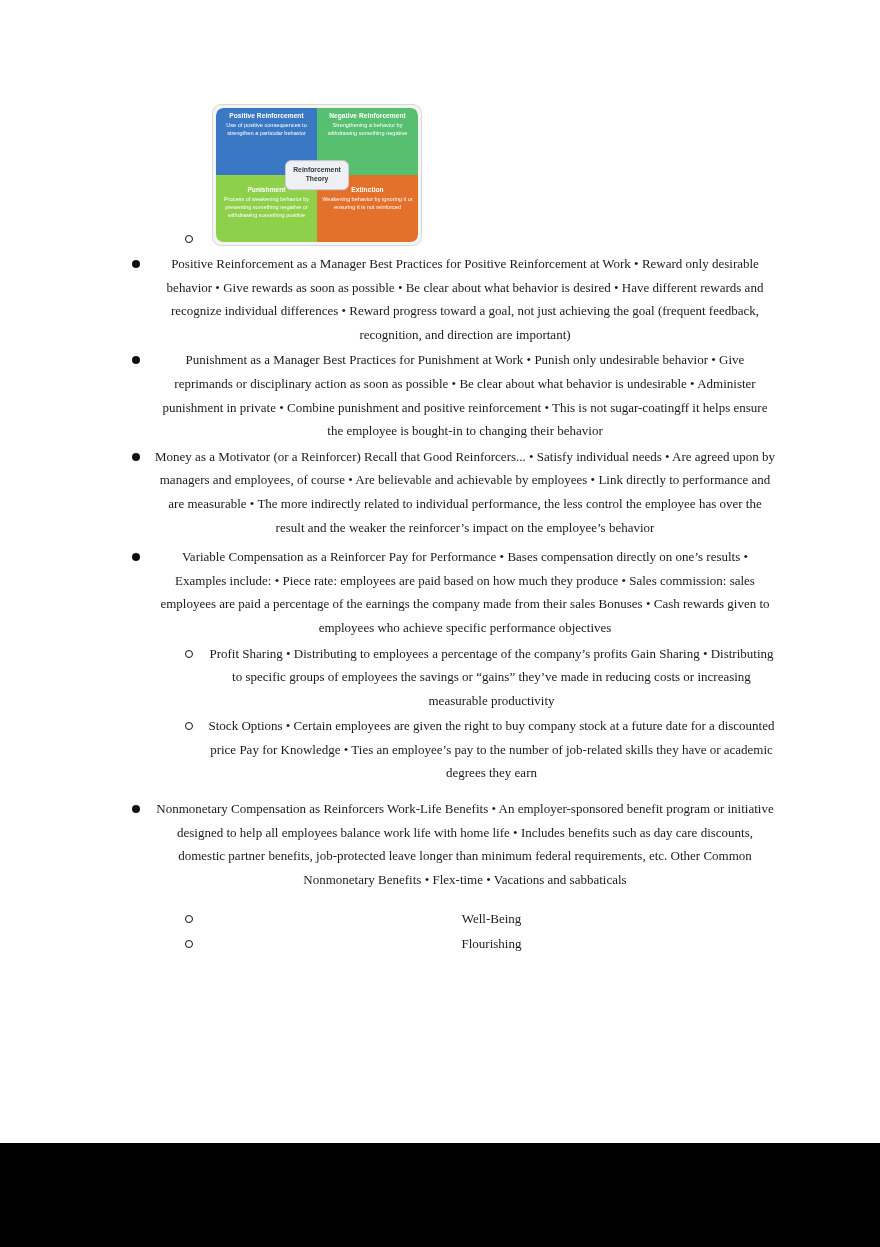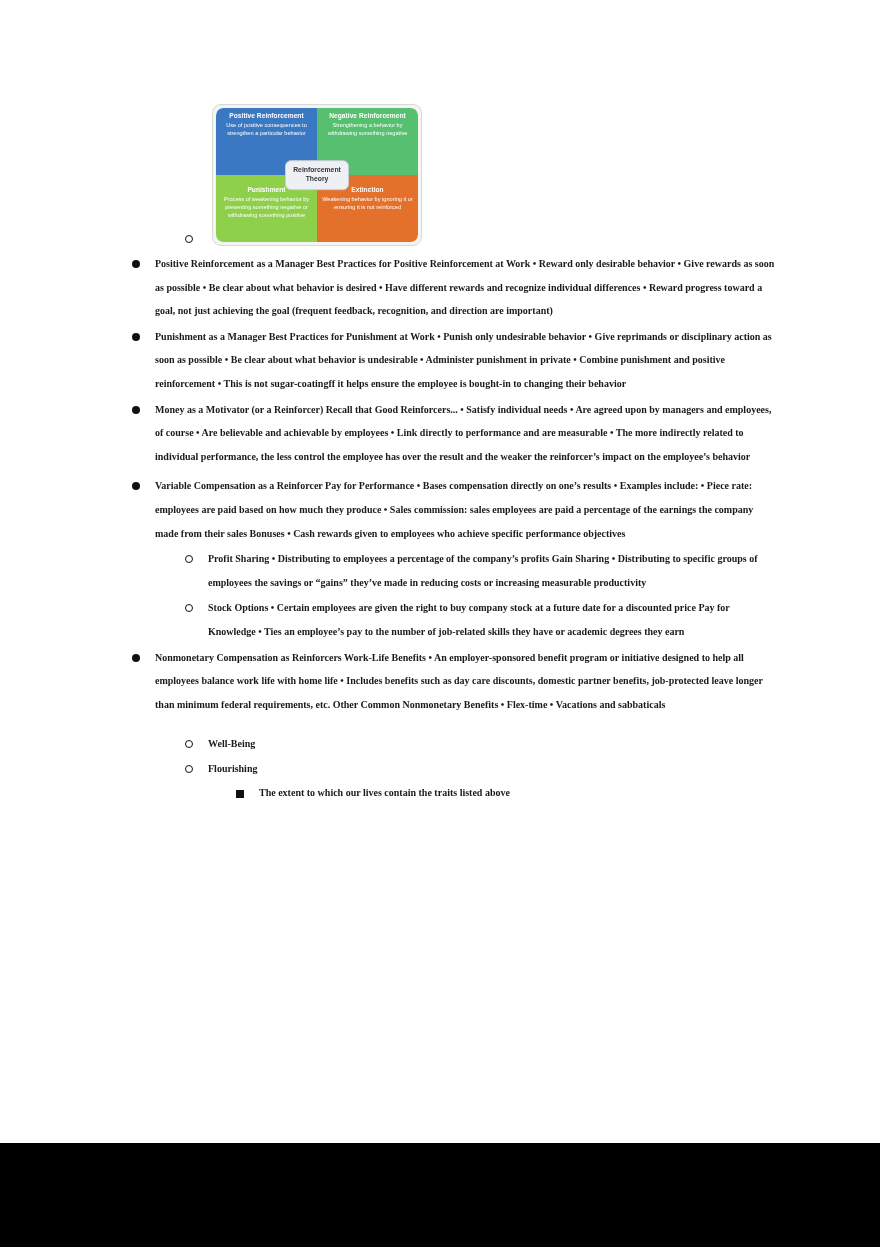--- a/index.html
+++ b/index.html
@@ -120,24 +120,23 @@
     left: 0;
     top: 0;
     width: 880px;
   }
 
   .li {
     position: relative;
     display: block;
   }
   .li-text {
-    font-size: 10px;
+    font-size: 13px;
     line-height: 23.6px;
-    text-align: left;
-    font-weight: bold;
+    text-align: center;
   }
 
   
   .bullet {
     position: absolute;
     display: block;
   }
   .bullet-disc {
     width: 8px;
     height: 8px;
@@ -238,38 +237,34 @@
     <div class="li lvl2" style="margin-top:2px;">
       <span class="bullet bullet-circle"></span>
       <div class="li-text">Profit Sharing • Distributing to employees a percentage of the company’s profits Gain Sharing • Distributing to specific groups of employees the savings or “gains” they’ve made in reducing costs or increasing measurable productivity</div>
     </div>
 
     <div class="li lvl2" style="margin-top:2px;">
       <span class="bullet bullet-circle"></span>
       <div class="li-text">Stock Options • Certain employees are given the right to buy company stock at a future date for a discounted price Pay for Knowledge • Ties an employee’s pay to the number of job-related skills they have or academic degrees they earn</div>
     </div>
 
-    <div class="li lvl1" style="margin-top:2px;">
+    <div class="li lvl1" style="margin-top:12px;">
       <span class="bullet bullet-disc"></span>
       <div class="li-text">Nonmonetary Compensation as Reinforcers Work-Life Benefits • An employer-sponsored benefit program or initiative designed to help all employees balance work life with home life • Includes benefits such as day care discounts, domestic partner benefits, job-protected leave longer than minimum federal requirements, etc. Other Common Nonmonetary Benefits • Flex-time • Vacations and sabbaticals</div>
     </div>
 
 
     <div class="li lvl2" style="margin-top:16px;">
       <span class="bullet bullet-circle"></span>
       <div class="li-text">Well-Being</div>
     </div>
 
 
     <div class="li lvl2" style="margin-top:1px;">
       <span class="bullet bullet-circle"></span>
       <div class="li-text">Flourishing</div>
     </div>
 
-    <div class="li lvl3" style="margin-top:1px;">
-      <span class="bullet bullet-square"></span>
-      <div class="li-text">The extent to which our lives contain the traits listed above</div>
-    </div>
 
   </div>
 </div>
 
 <div class="bottom-band"></div>
 
 </body></html>

